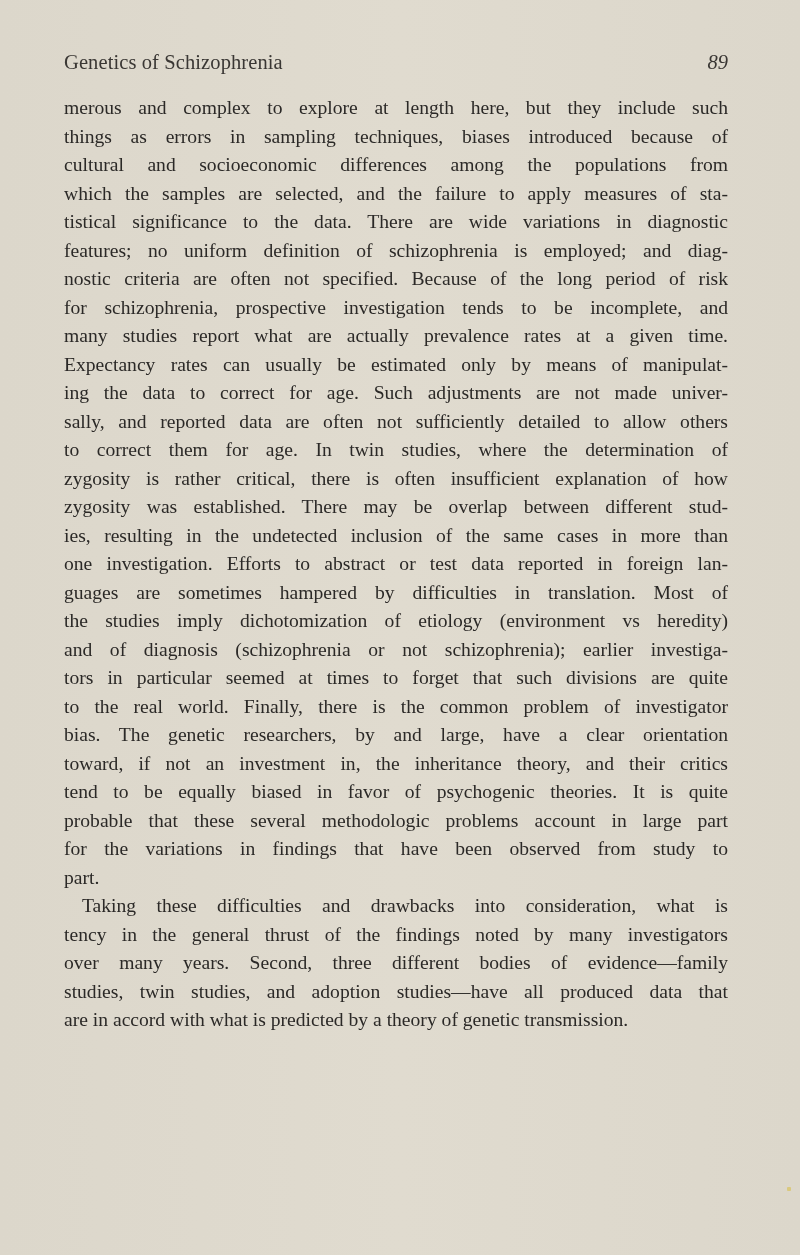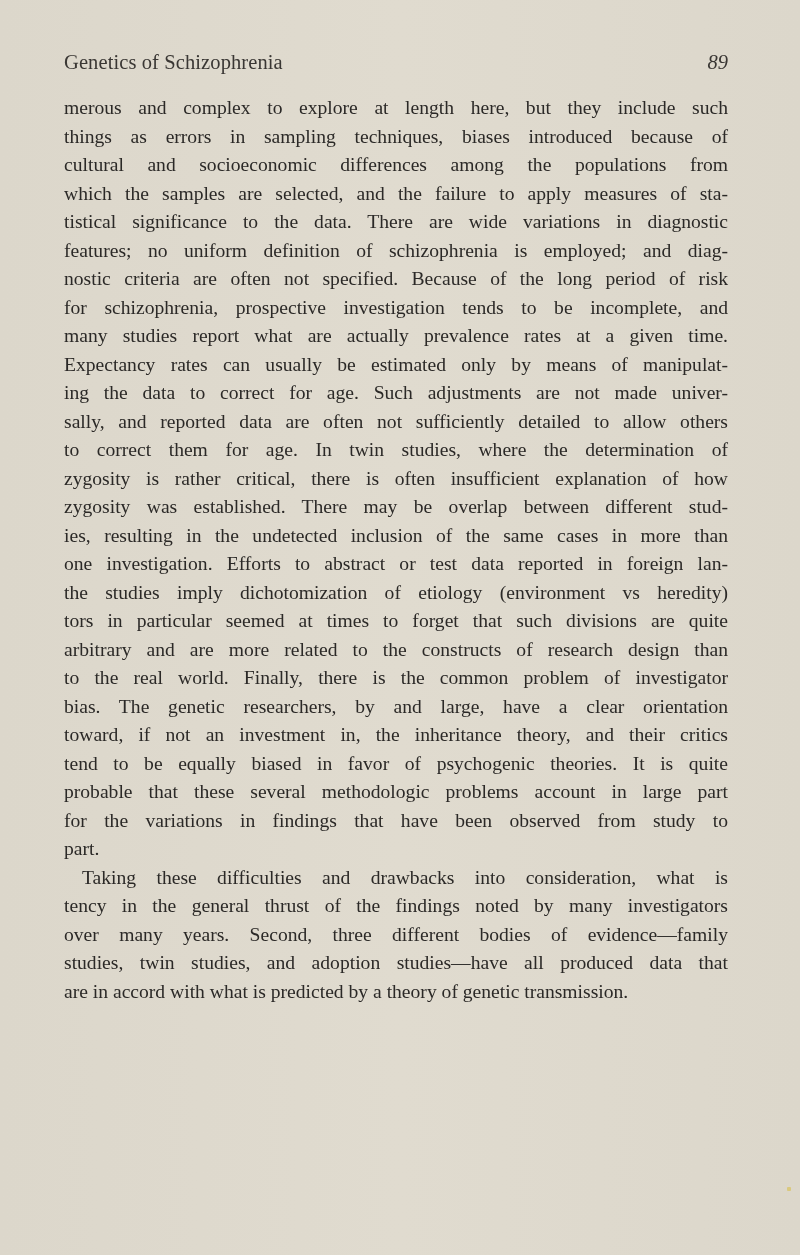--- a/index.html
+++ b/index.html
@@ -102,23 +102,24 @@
       <span class="line">for schizophrenia, prospective investigation tends to be incomplete, and</span>
       <span class="line">many studies report what are actually prevalence rates at a given time.</span>
       <span class="line">Expectancy rates can usually be estimated only by means of manipulat-</span>
       <span class="line">ing the data to correct for age. Such adjustments are not made univer-</span>
       <span class="line">sally, and reported data are often not sufficiently detailed to allow others</span>
       <span class="line">to correct them for age. In twin studies, where the determination of</span>
       <span class="line">zygosity is rather critical, there is often insufficient explanation of how</span>
       <span class="line">zygosity was established. There may be overlap between different stud-</span>
       <span class="line">ies, resulting in the undetected inclusion of the same cases in more than</span>
       <span class="line">one investigation. Efforts to abstract or test data reported in foreign lan-</span>
+      <span class="line">guages are sometimes hampered by difficulties in translation. Most of</span>
       <span class="line">the studies imply dichotomization of etiology (environment vs heredity)</span>
+      <span class="line">and of diagnosis (schizophrenia or not schizophrenia); earlier investiga-</span>
       <span class="line">tors in particular seemed at times to forget that such divisions are quite</span>
-      <span class="line">arbitrary and are more related to the constructs of research design than</span>
       <span class="line">to the real world. Finally, there is the common problem of investigator</span>
       <span class="line">bias. The genetic researchers, by and large, have a clear orientation</span>
       <span class="line">toward, if not an investment in, the inheritance theory, and their critics</span>
       <span class="line">tend to be equally biased in favor of psychogenic theories. It is quite</span>
       <span class="line">probable that these several methodologic problems account in large part</span>
       <span class="line">for the variations in findings that have been observed from study to</span>
       <span class="line last">part.</span>
     </div>
     <div>
       <span class="line indent">Taking these difficulties and drawbacks into consideration, what is</span>

